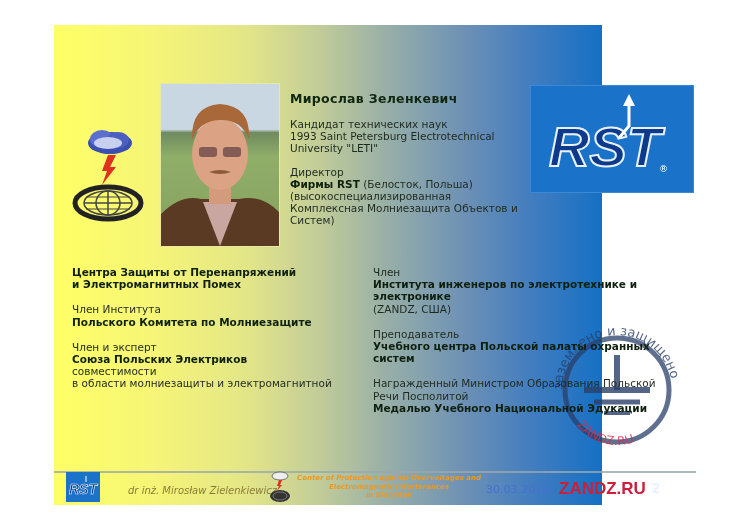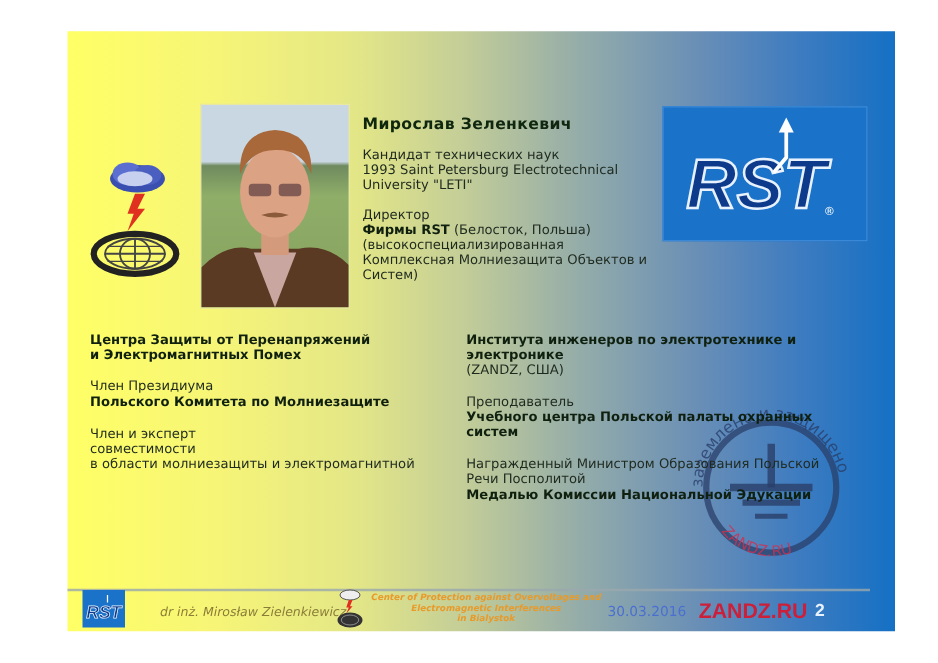--- a/index.html
+++ b/index.html
@@ -1,20 +1,19 @@
 <!DOCTYPE html>
 <html><head>
 <meta charset="utf-8">
 <style>
   html, body { margin:0; padding:0; background:#ffffff; }
   body { width:750px; height:530px; position:relative; overflow:hidden; font-family:"DejaVu Sans", sans-serif; }
   .slide {
-    position:absolute; left:54px; top:25px; width:642px; height:480px;
+    position:absolute; left:54px; top:25px; width:548px; height:480px;
     background: linear-gradient(to right, #ffff66 0%, #f6f577 18%, #e3e687 35%, #c3cd98 48%, #94aca9 62%, #6a8fb6 76%, #3f7cc0 88%, #1570c4 100%);
-    padding-left: 20px;
   }
   .abs { position:absolute; }
   .text { color:#1f2a1f; font-size:10.5px; line-height:12.2px; }
   .bold { font-weight:bold; color:#0f200f; }
   .name { font-weight:bold; font-size:12.5px; color:#0f260f; letter-spacing:0.3px; }
   .photo {
     left:106px; top:58px; width:118px; height:162px; border:1px solid #e8e8a0;
     overflow:hidden;
     background: linear-gradient(#c9d7e3 0%, #c9d7e3 28%, #6f8a5f 30%, #8fae68 45%, #86a15e 100%);
   }
@@ -85,26 +84,27 @@
     </svg>
   </div>
 
   <div class="abs text" style="left:18px;top:241px;width:300px">
     <div>
       <div class="bold">Центра Защиты от Перенапряжений</div>
       <div class="bold">и Электромагнитных Помех</div>
     </div>
     <div style="height:13px"></div>
     <div>
-      <div>Член Президиума</div>
+      <div>Член Института</div>
       <div class="bold">Польского Комитета по Молниезащите</div>
     </div>
     <div style="height:13px"></div>
     <div>
       <div>Член и эксперт</div>
+      <div class="bold">Союза Польских Электриков</div>
       <div>совместимости</div>
       <div>в области молниезащиты и электромагнитной</div>
     </div>
   </div>
 
   <svg class="abs stamp" viewBox="0 0 150 150">
     <defs>
       <path id="arcTop" d="M20,80 A55,55 0 0 1 130,80"></path>
       <path id="arcBot" d="M35,115 A50,50 0 0 0 115,115"></path>
     </defs>
@@ -112,35 +112,36 @@
     <line x1="75" y1="45" x2="75" y2="80" stroke="#2a3f6a" stroke-width="6" opacity="0.8"></line>
     <line x1="42" y1="80" x2="108" y2="80" stroke="#2a3f6a" stroke-width="6" opacity="0.8"></line>
     <line x1="52" y1="92" x2="98" y2="92" stroke="#2a3f6a" stroke-width="5" opacity="0.8"></line>
     <line x1="62" y1="103" x2="88" y2="103" stroke="#2a3f6a" stroke-width="4" opacity="0.8"></line>
     <text font-size="13" fill="#2a3f6a" opacity="0.8"><textPath href="#arcTop">заземлено и защищено</textPath></text>
     <text font-size="12" fill="#d03050" opacity="0.8"><textPath href="#arcBot">ZANDZ.RU</textPath></text>
   </svg>
 
   <div class="abs text" style="left:319px;top:241px;width:320px">
     <div>
+      <div>Член</div>
       <div class="bold">Института инженеров по электротехнике и</div>
       <div class="bold">электронике</div>
       <div>(ZANDZ, США)</div>
     </div>
     <div style="height:13px"></div>
     <div>
       <div>Преподаватель</div>
       <div class="bold">Учебного центра Польской палаты охранных</div>
       <div class="bold">систем</div>
     </div>
     <div style="height:13px"></div>
     <div>
       <div>Награжденный Министром Образования Польской</div>
       <div>Речи Посполитой</div>
-      <div class="bold">Медалью Комиссии Национальной Эдукации</div>
+      <div class="bold">Медалью Учебного Национальной Эдукации</div>
     </div>
   </div>
 
   <div class="abs footer-line"></div>
   <div class="abs foot-rst">
     <svg width="34" height="30" viewBox="0 0 34 30">
       <text x="3" y="22" font-family="Liberation Sans, sans-serif" font-size="14" font-weight="bold" font-style="italic" fill="#0d3a8a" stroke="#e8f2ff" stroke-width="0.6">RST</text>
       <line x1="20" y1="4" x2="20" y2="10" stroke="#fff" stroke-width="1"></line>
     </svg>
   </div>

